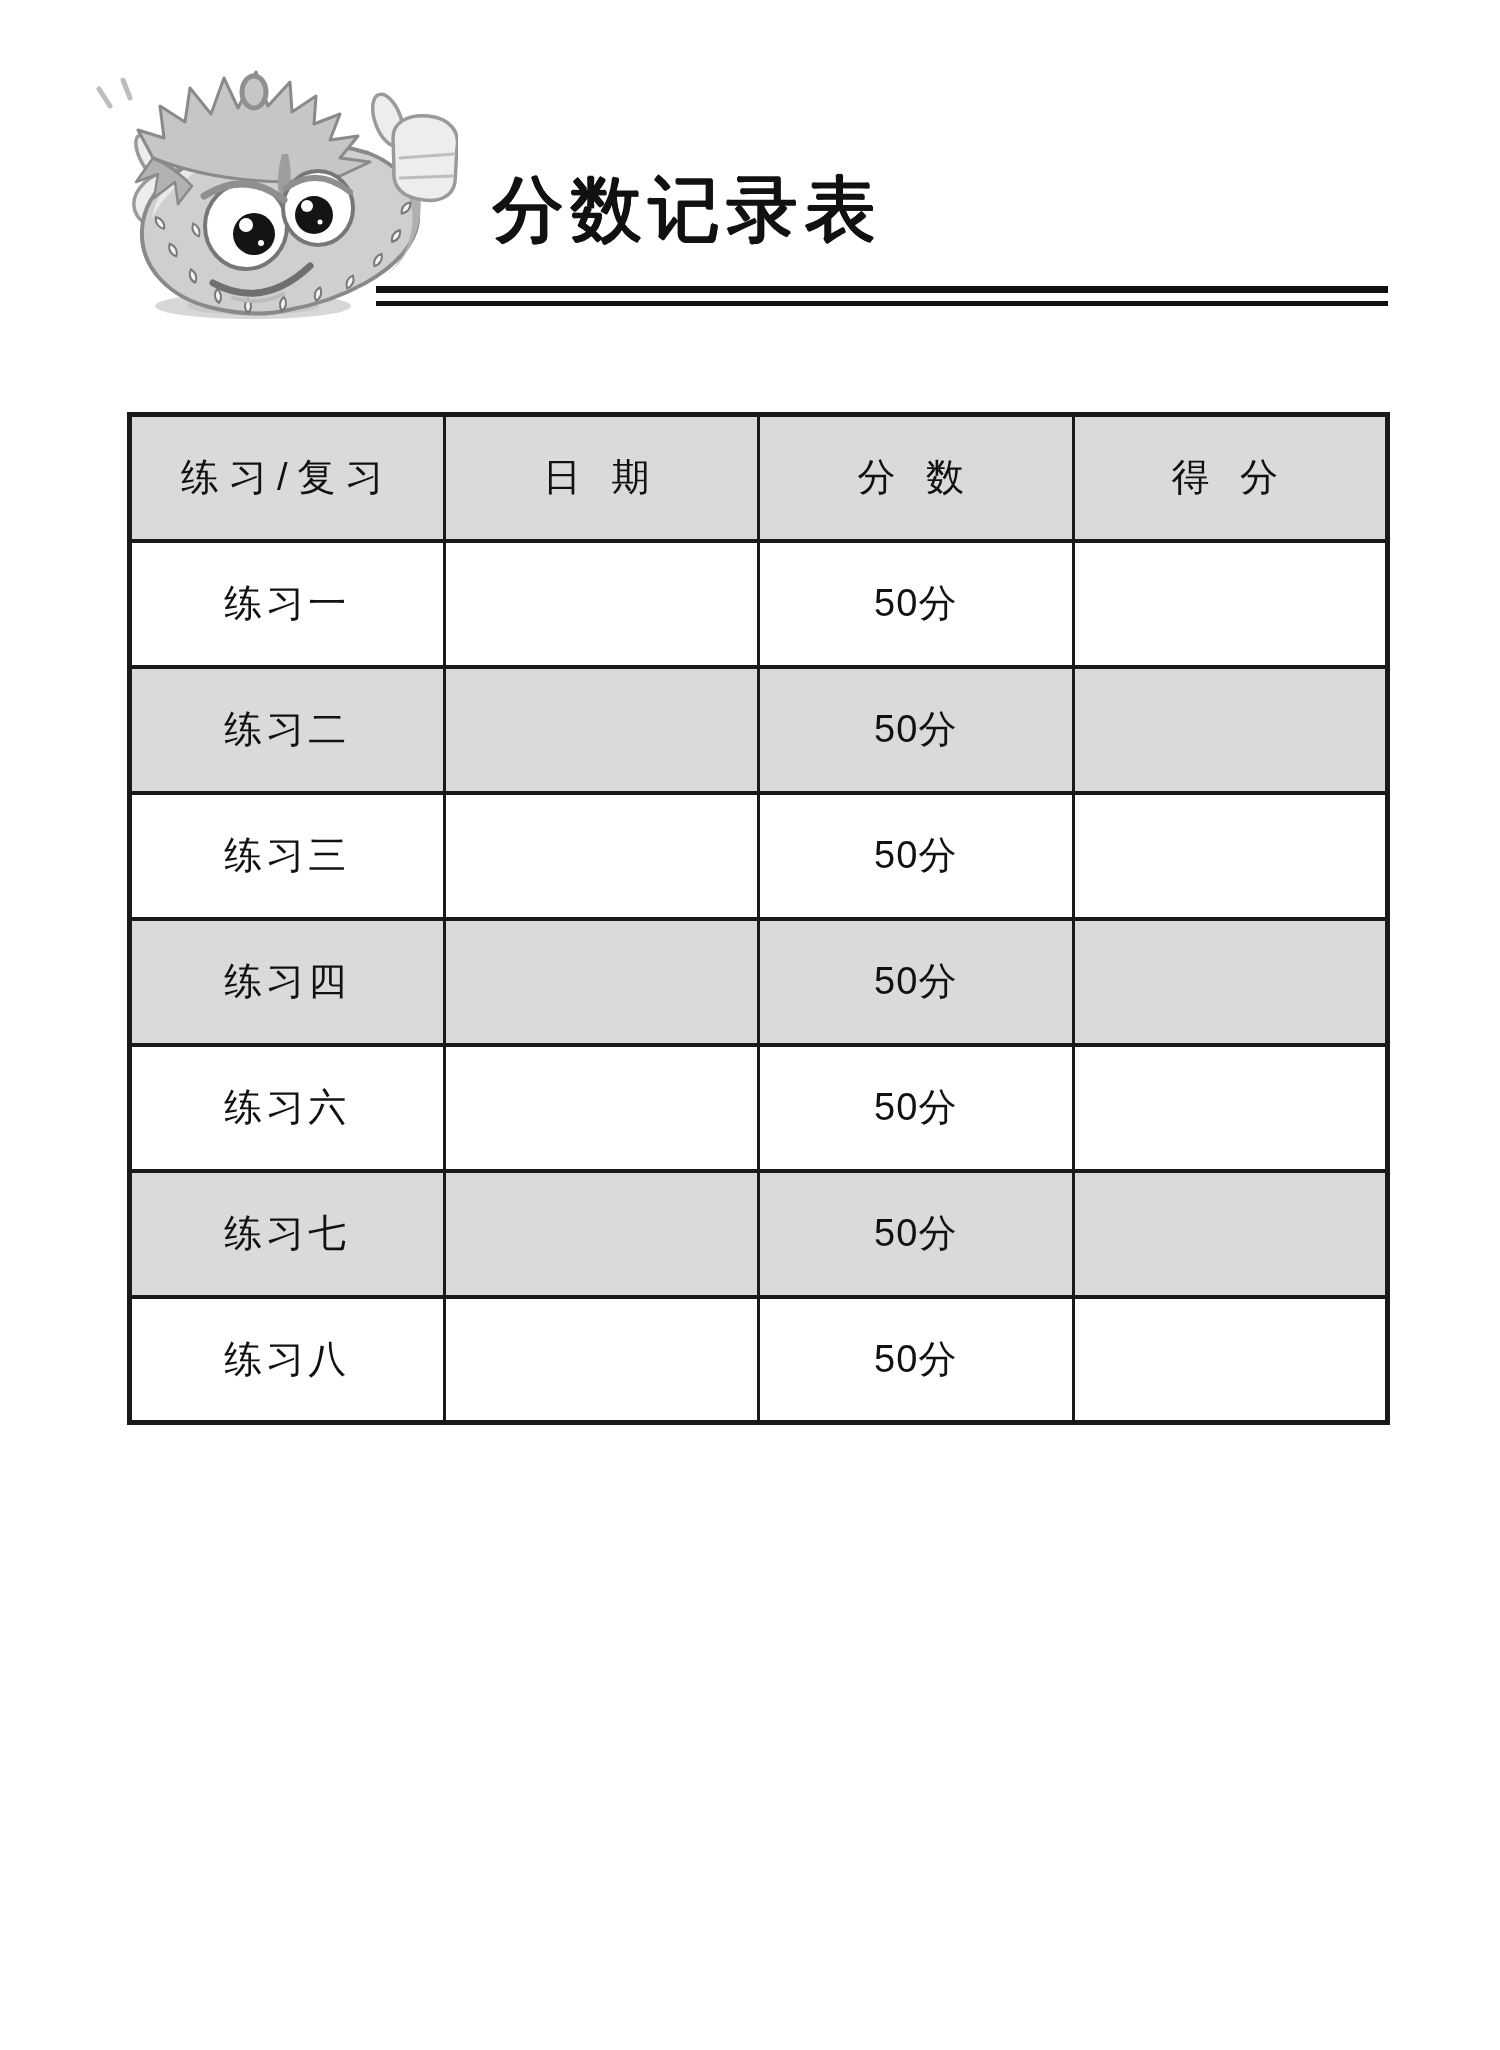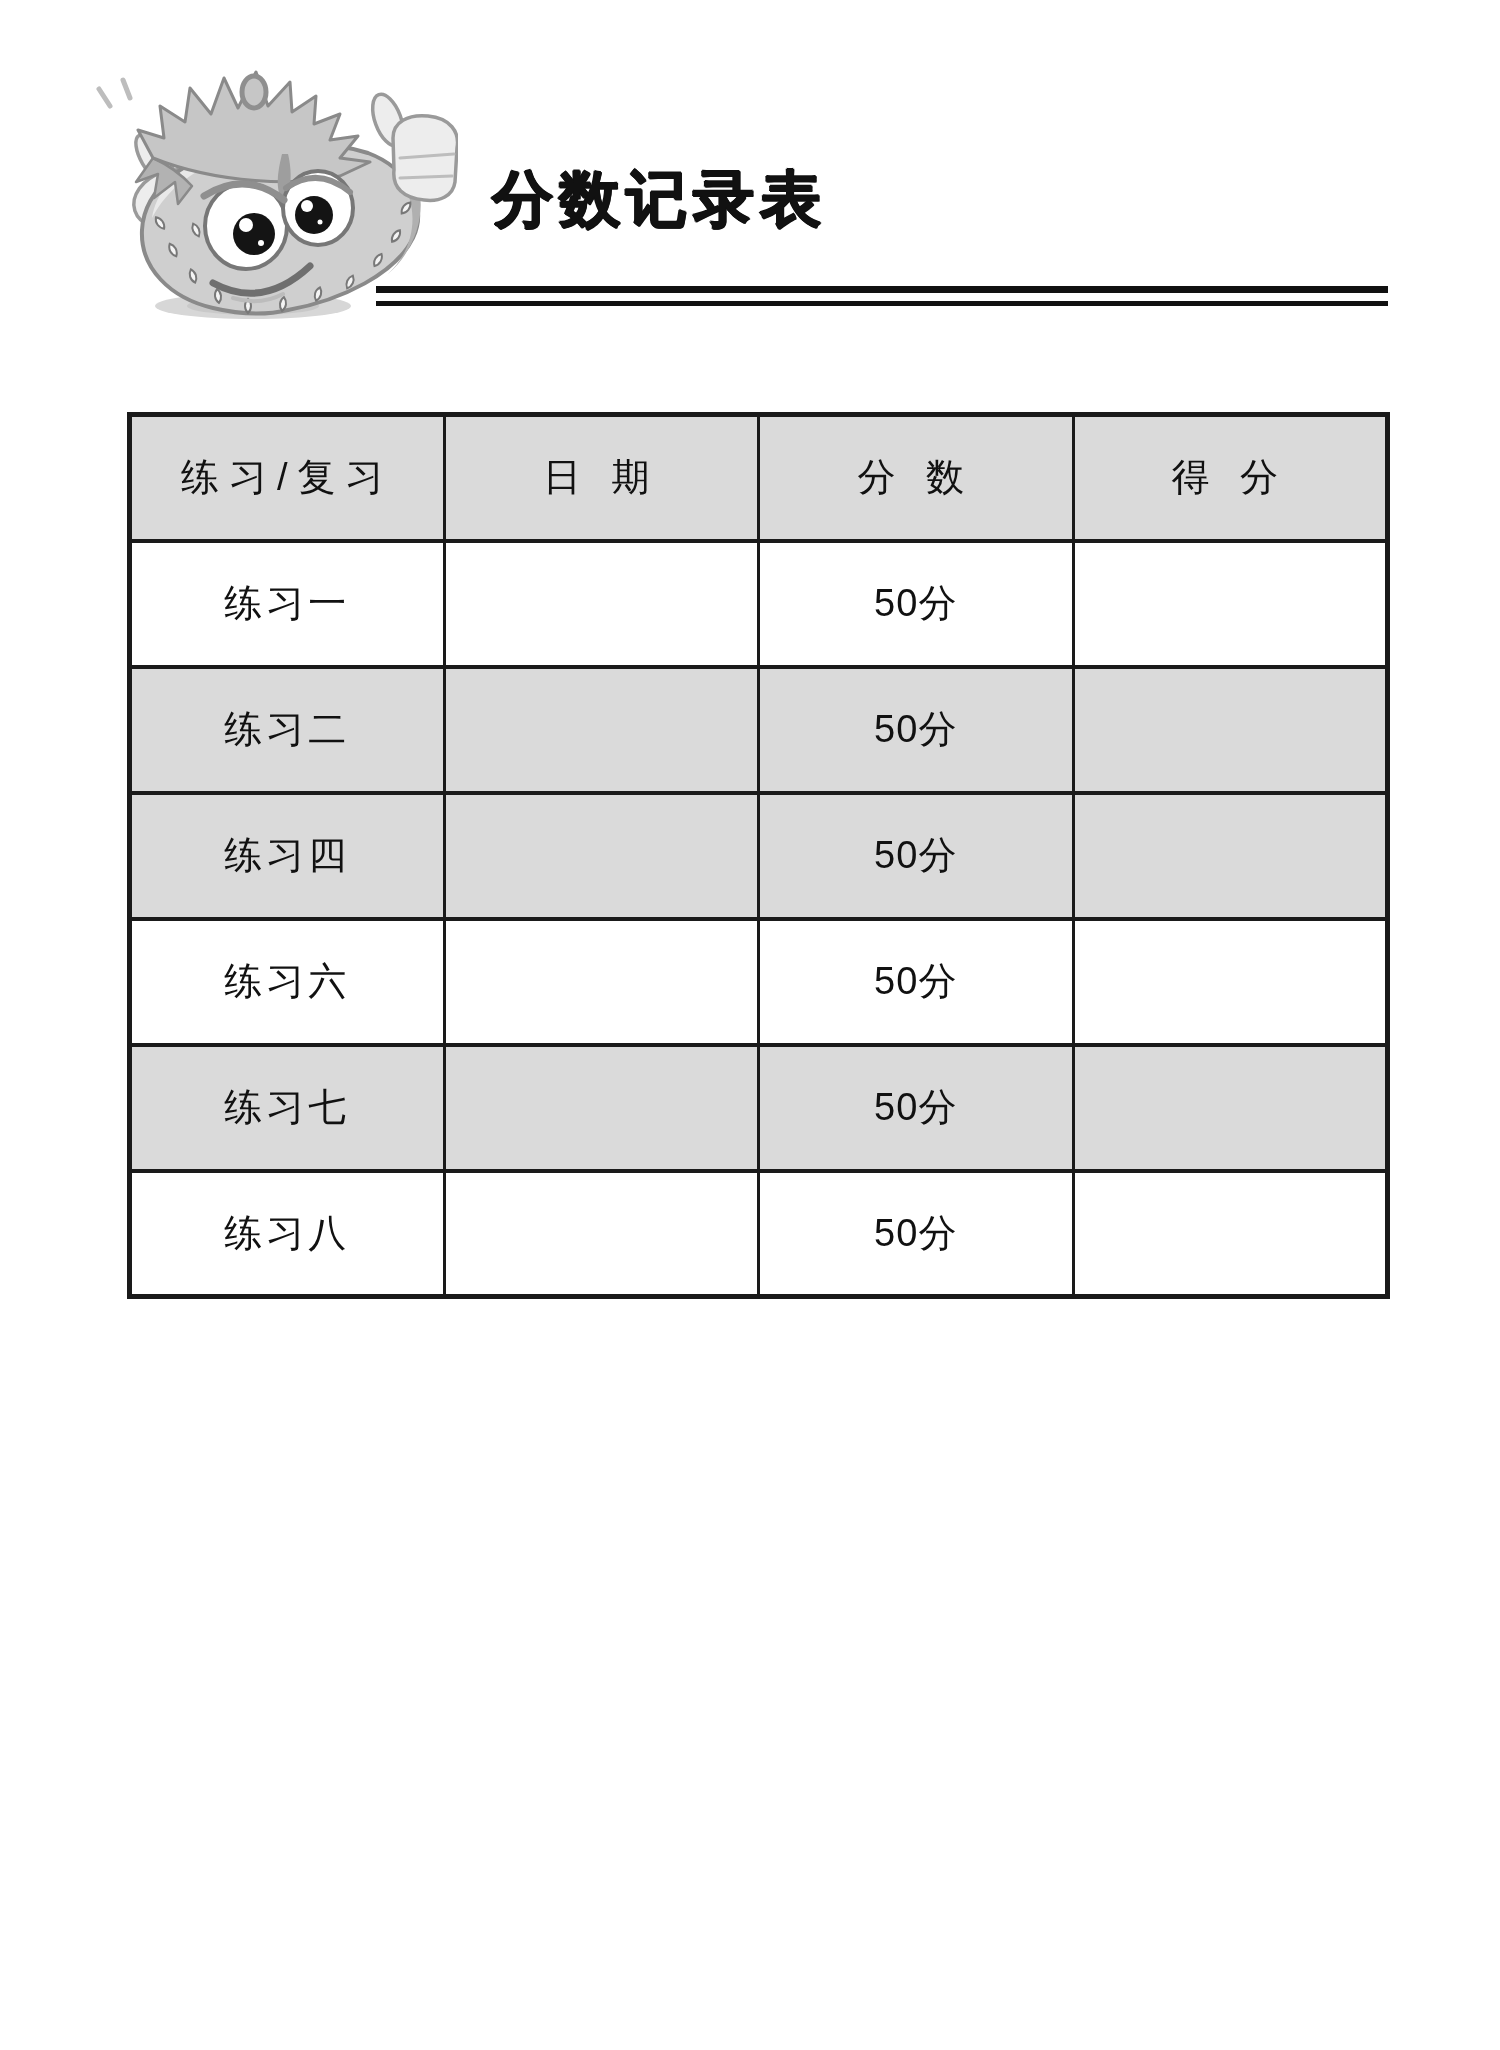--- a/index.html
+++ b/index.html
@@ -8,22 +8,22 @@
     --text:#111111;
     --line:#111111;
   }
   *{margin:0;padding:0;box-sizing:border-box;}
   html,body{width:1500px;height:2050px;background:#ffffff;overflow:hidden;}
   body{position:relative;font-family:"Liberation Sans","DejaVu Sans",sans-serif;color:var(--text);}
 
   
   .mascot{position:absolute;left:78px;top:58px;width:380px;height:265px;}
   .page-title{
-    position:absolute;left:492px;top:144px;width:540px;height:110px;
-    font-size:61px;font-weight:bold;letter-spacing:6px;line-height:110px;
+    position:absolute;left:492px;top:154px;width:540px;height:110px;
+    font-size:72px;font-weight:normal;letter-spacing:6px;line-height:110px;
     white-space:nowrap;
     text-shadow:1px 0 0 var(--text),-1px 0 0 var(--text),0 1px 0 var(--text),0 -1px 0 var(--text),1px 1px 0 var(--text);
   }
   .double-rule{position:absolute;left:376px;top:286px;width:1012px;height:22px;}
   .double-rule .bar1{height:7px;background:var(--line);}
   .double-rule .gap{height:8px;}
   .double-rule .bar2{height:5px;background:var(--line);}
 
   
   table.score{
@@ -173,20 +173,26 @@
       <td></td>
       <td class="c-score">50分</td>
       <td></td>
     </tr>
     <tr class="shaded">
       <td class="c-label">练习二</td>
       <td></td>
       <td class="c-score">50分</td>
       <td></td>
     </tr>
+    <tr>
+      <td class="c-label">练习三</td>
+      <td></td>
+      <td class="c-score">50分</td>
+      <td></td>
+    </tr>
     <tr class="shaded">
       <td class="c-label">练习四</td>
       <td></td>
       <td class="c-score">50分</td>
       <td></td>
     </tr>
     <tr>
       <td class="c-label">练习六</td>
       <td></td>
       <td class="c-score">50分</td>

